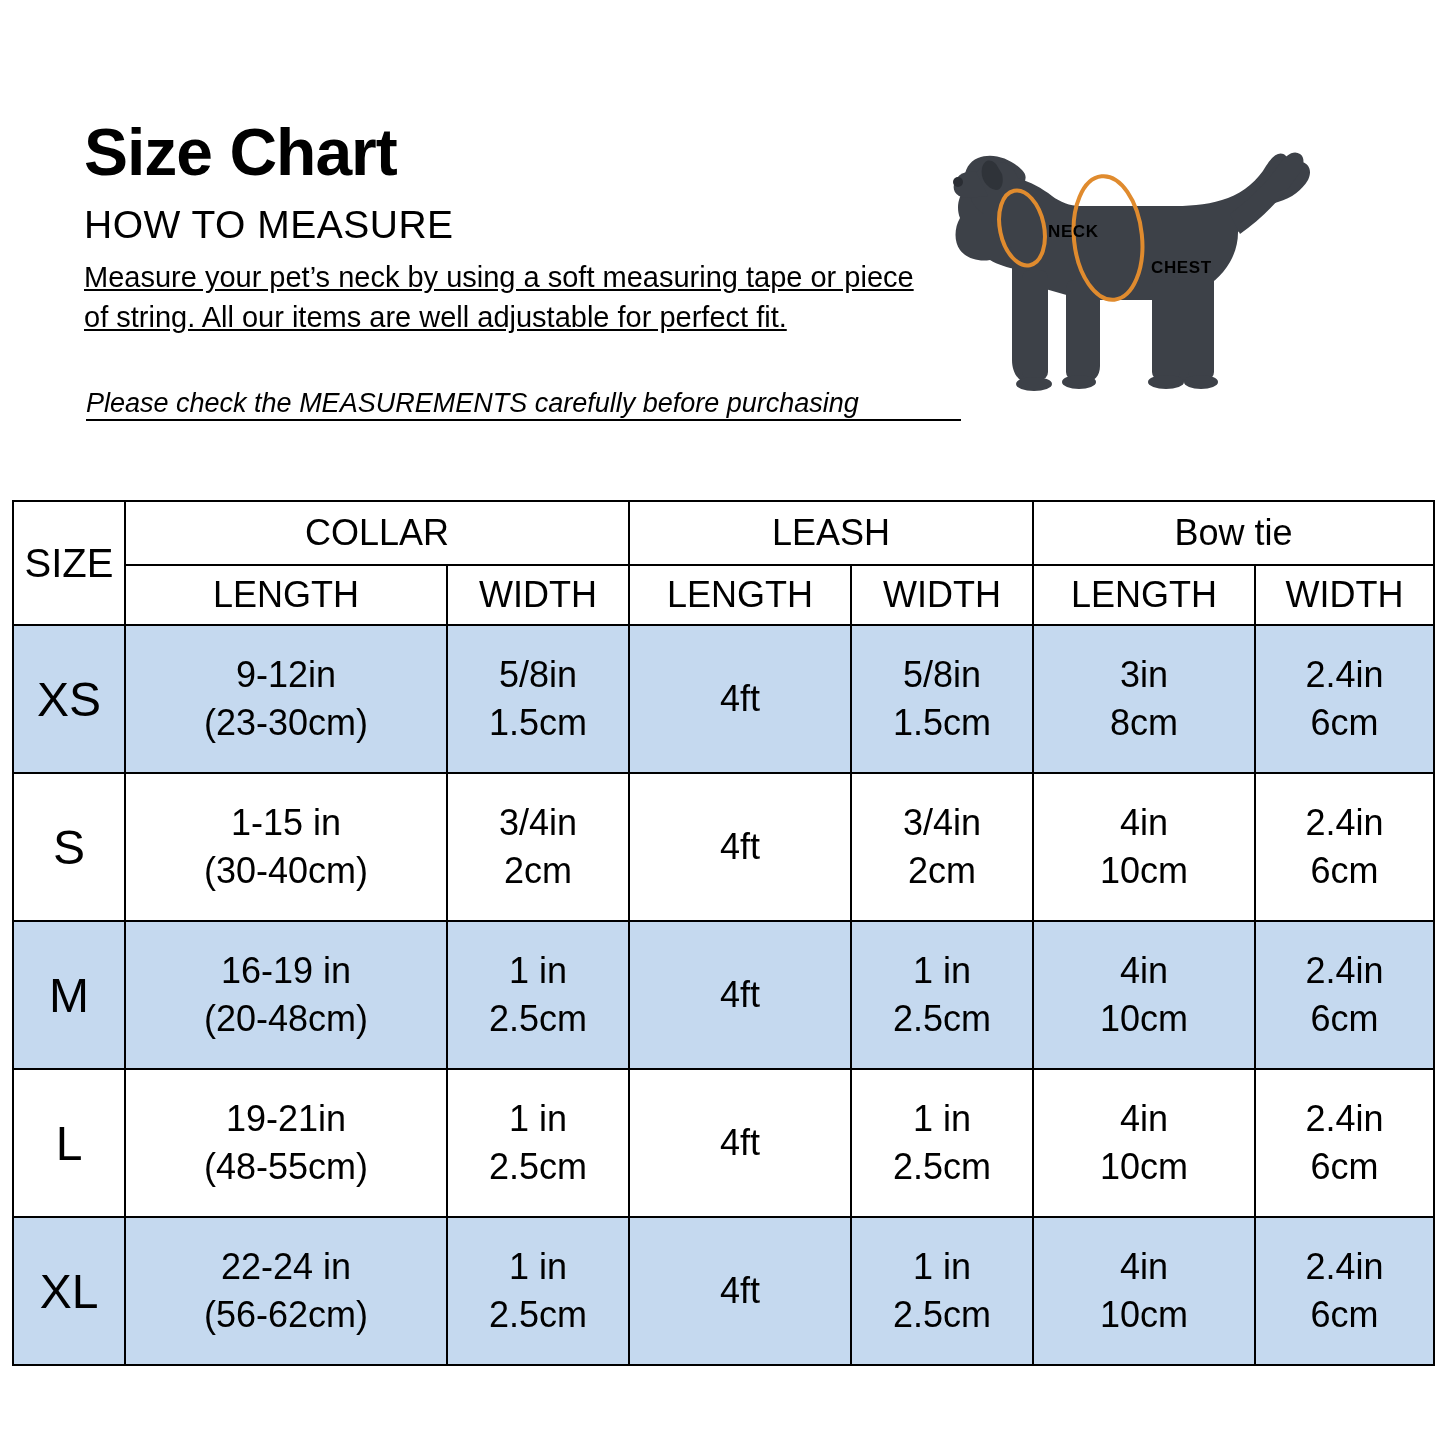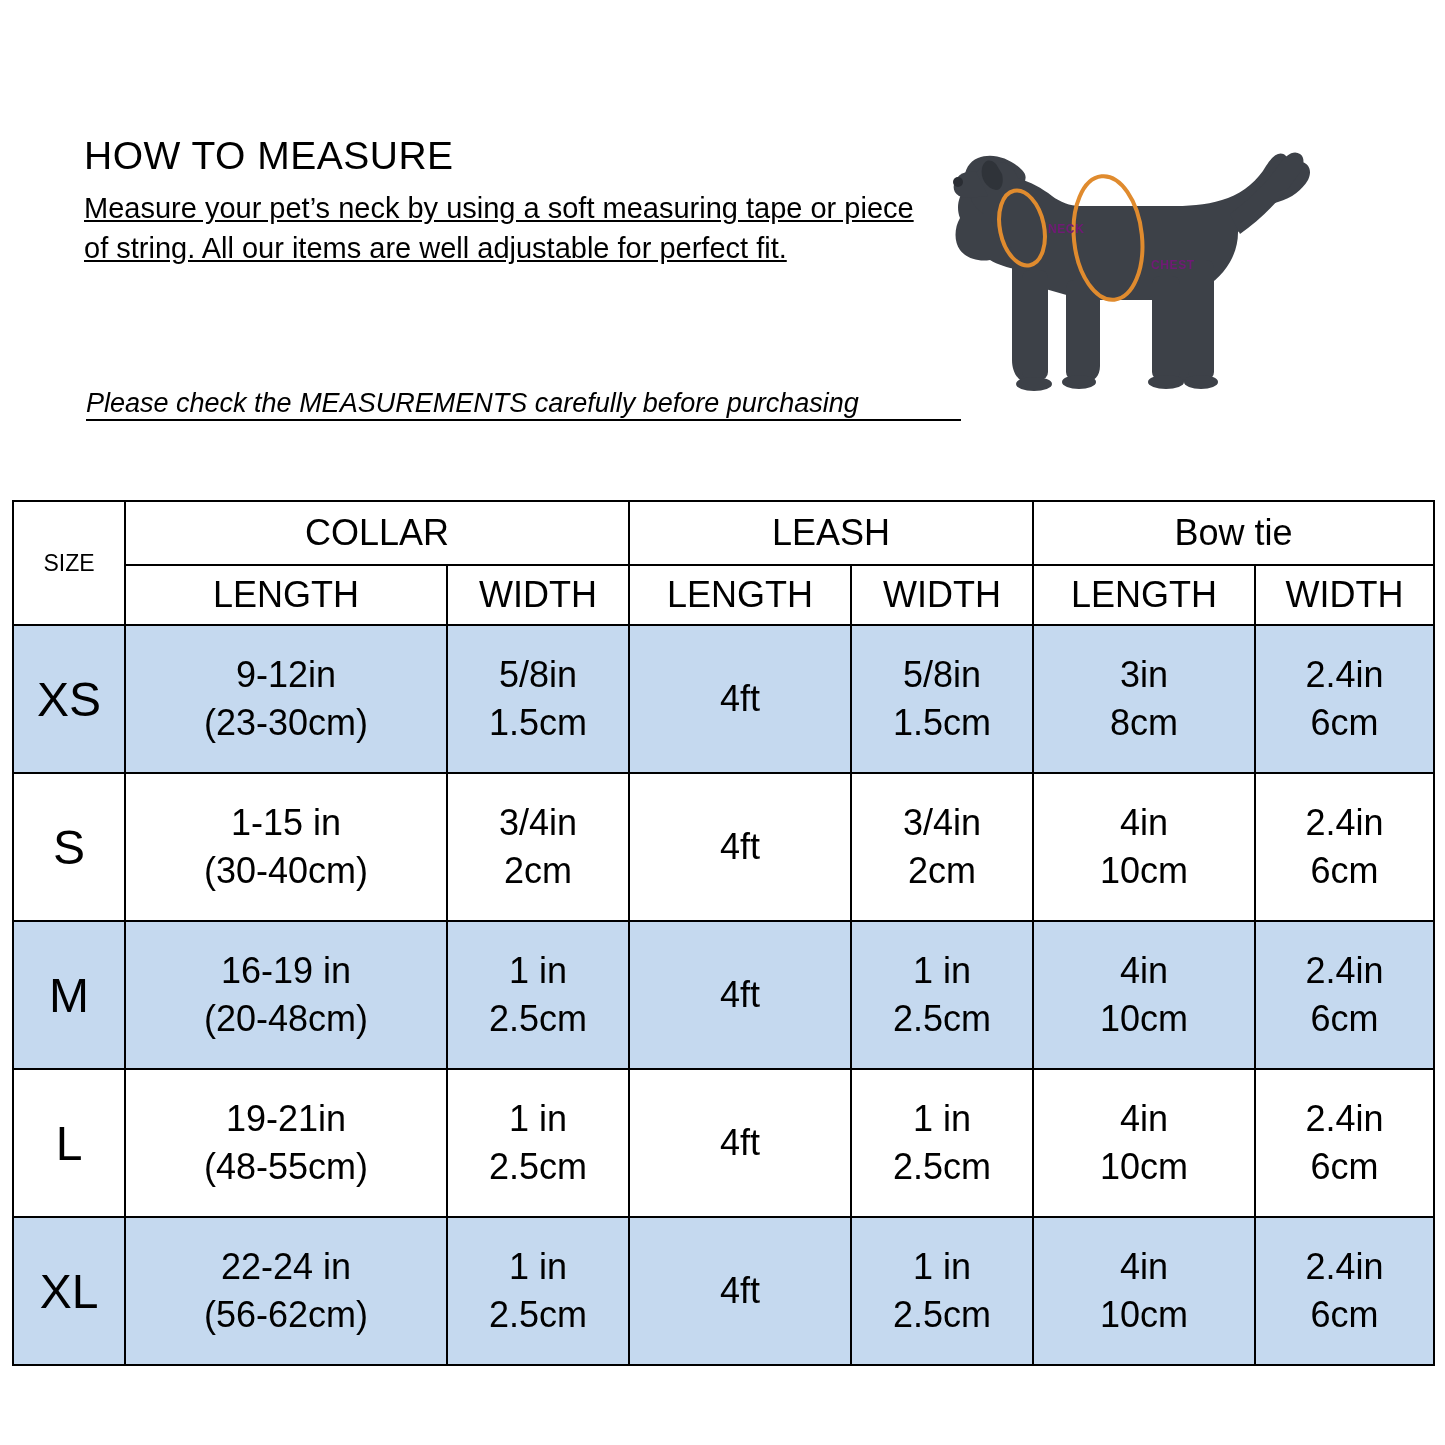--- a/index.html
+++ b/index.html
@@ -69,24 +69,24 @@
   .dog-wrap {
     position: absolute;
     left: 930px;
     top: 110px;
     width: 420px;
     height: 330px;
   }
   .dog-wrap svg { display: block; }
   .dog-label {
     position: absolute;
-    font-size: 12px;
+    font-size: 17px;
     font-weight: bold;
     letter-spacing: 0.6px;
-    color: #701a75;
+    color: #000000;
   }
   .lbl-neck { left: 118px; top: 112px; }
   .lbl-chest { left: 221px; top: 148px; }
 
   
   .table-wrap {
     position: absolute;
     left: 12px;
     top: 500px;
     width: 1421px;
@@ -114,21 +114,21 @@
 
   .hdr-group {
     font-size: 36px;
     height: 62px;
   }
   .hdr-sub {
     font-size: 36px;
     height: 58px;
   }
   .hdr-size {
-    font-size: 23px;
+    font-size: 40px;
   }
   .row-shaded td {
     background: #c5d9ef;
   }
   .row-plain td {
     background: #ffffff;
   }
   td.size-cell {
     font-size: 48px;
   }
@@ -140,20 +140,21 @@
   .two-line span { display: block; }
   .one-line { font-size: 36px; }
 </style>
 </head>
 <body>
 
 <div class="page">
 
   <div class="header">
     <div class="header-text">
+      <h1 class="title">Size Chart</h1>
       <div class="subtitle">HOW TO MEASURE</div>
       <p class="body-copy">Measure your pet’s neck by using a soft measuring tape or piece of string. All our items are well adjustable for perfect fit.</p>
     </div>
     <div class="note">Please check the MEASUREMENTS carefully before purchasing</div>
 
     <div class="dog-wrap">
       <svg width="420" height="330" viewBox="0 0 420 330">
 
         <path fill="#3d4148" d="M92 60 C80 48 62 42 48 48 C36 53 32 66 36 78 C28 86 26 98 30 108
           C24 118 24 132 30 140 C36 148 48 152 60 150 L60 150

